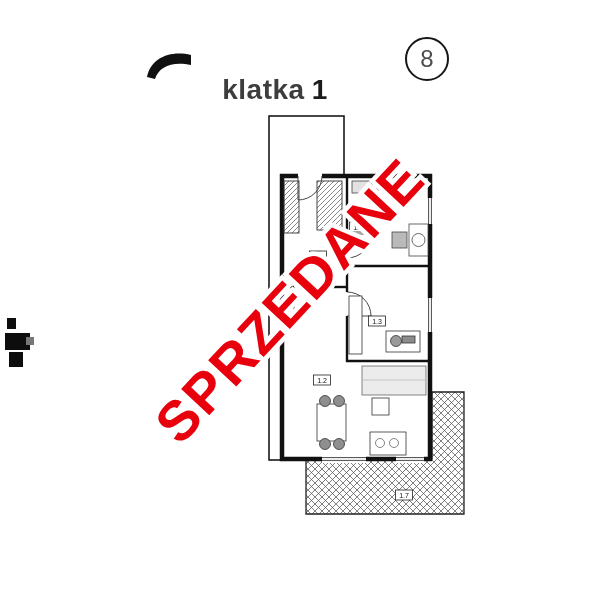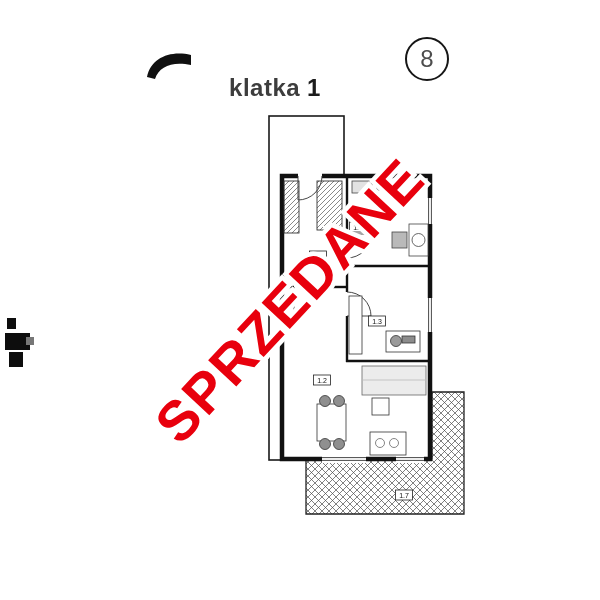--- a/index.html
+++ b/index.html
@@ -5,21 +5,21 @@
   html,body{margin:0;padding:0;background:#ffffff;}
   .canvas{
     position:relative;width:600px;height:600px;background:#ffffff;overflow:hidden;
     font-family:"Liberation Sans",sans-serif;
   }
   .plan{position:absolute;left:0;top:0;width:600px;height:600px;}
   .plan text{font-family:"Liberation Sans",sans-serif;}
 
   .title{
     position:absolute;left:170px;top:74px;width:210px;text-align:center;
-    font-size:24px;font-weight:bold;letter-spacing:.5px;color:#3d3d3d;
+    font-size:28px;font-weight:bold;letter-spacing:.5px;color:#3d3d3d;
     white-space:nowrap;
   }
   .title .num{color:#1c1c1c;margin-left:7px;}
 
   .unit-badge{
     position:absolute;left:405px;top:37px;width:40px;height:40px;
     border:2.5px solid #161616;border-radius:50%;
     display:flex;align-items:center;justify-content:center;
     font-size:24px;font-weight:500;color:#4d4d4d;background:#fff;
   }

